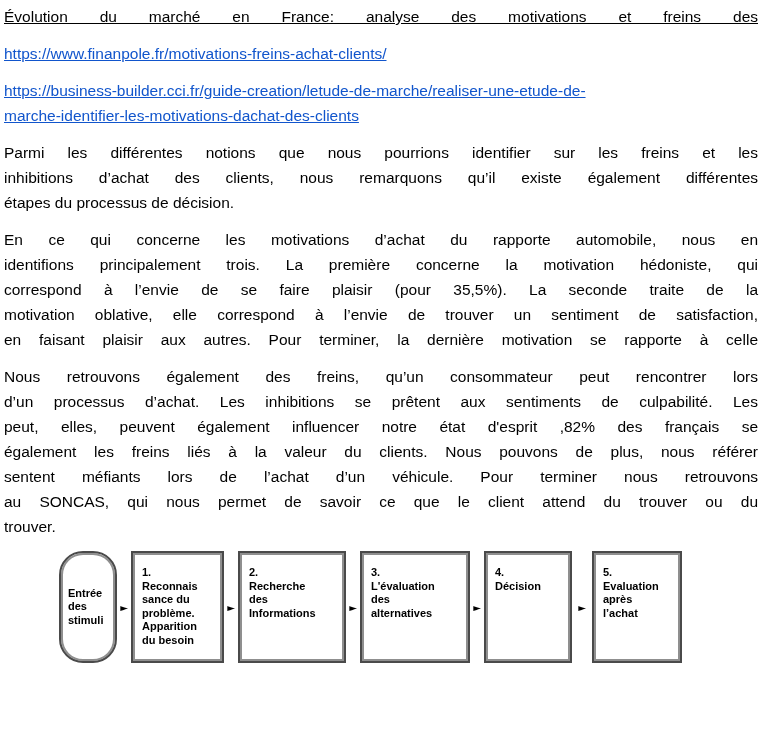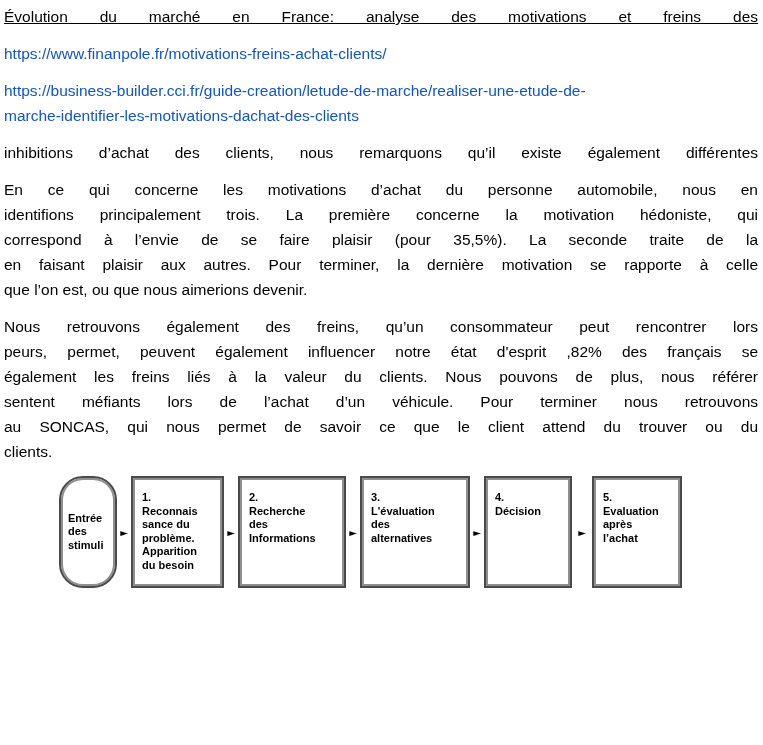--- a/index.html
+++ b/index.html
@@ -19,20 +19,21 @@
     text-align: justify;
     white-space: normal;
   }
   .tline.stretch { text-align-last: justify; }
 
   .doc-title { text-decoration: underline; }
 
   .link-block a {
     display: block;
     color: #1155cc;
+    text-decoration: underline;
     cursor: pointer;
   }
 
   
   .diagram {
     margin: 0 0 0 55px;
     display: flex;
     align-items: stretch;
     height: 112px;
   }
@@ -83,38 +84,41 @@
   </div>
 
   <div class="block link-block">
     <a>
         <div class="tline stretch">https://business-builder.cci.fr/guide-creation/letude-de-marche/realiser-une-etude-de-</div>
         <div class="tline">marche-identifier-les-motivations-dachat-des-clients</div>
       </a>
   </div>
 
   <div class="block">
+      <div class="tline stretch">Parmi les différentes notions que nous pourrions identifier sur les freins et les</div>
       <div class="tline stretch">inhibitions d’achat des clients, nous remarquons qu’il existe également différentes</div>
+      <div class="tline">étapes du processus de décision.</div>
     </div>
 
   <div class="block">
-      <div class="tline stretch">En ce qui concerne les motivations d’achat du personne automobile, nous en</div>
+      <div class="tline stretch">En ce qui concerne les motivations d’achat du rapporte automobile, nous en</div>
       <div class="tline stretch">identifions principalement trois. La première concerne la motivation hédoniste, qui</div>
       <div class="tline stretch">correspond à l’envie de se faire plaisir (pour 35,5%). La seconde traite de la</div>
+      <div class="tline stretch">motivation oblative, elle correspond à l’envie de trouver un sentiment de satisfaction,</div>
       <div class="tline stretch">en faisant plaisir aux autres. Pour terminer, la dernière motivation se rapporte à celle</div>
-      <div class="tline">que l’on est, ou que nous aimerions devenir.</div>
     </div>
 
   <div class="block">
       <div class="tline stretch">Nous retrouvons également des freins, qu’un consommateur peut rencontrer lors</div>
-      <div class="tline stretch">peurs, permet, peuvent également influencer notre état d'esprit ,82% des français se</div>
+      <div class="tline stretch">d’un processus d’achat. Les inhibitions se prêtent aux sentiments de culpabilité. Les</div>
+      <div class="tline stretch">peut, elles, peuvent également influencer notre état d'esprit ,82% des français se</div>
       <div class="tline stretch">également les freins liés à la valeur du clients. Nous pouvons de plus, nous référer</div>
       <div class="tline stretch">sentent méfiants lors de l’achat d’un véhicule. Pour terminer nous retrouvons</div>
       <div class="tline stretch">au SONCAS, qui nous permet de savoir ce que le client attend du trouver ou du</div>
-      <div class="tline">clients.</div>
+      <div class="tline">trouver.</div>
     </div>
 
   <div class="diagram">
 
     <div class="pbox centered w1">
       <span class="lbl">Entrée
 des
 stimuli</span>
     </div>
 

